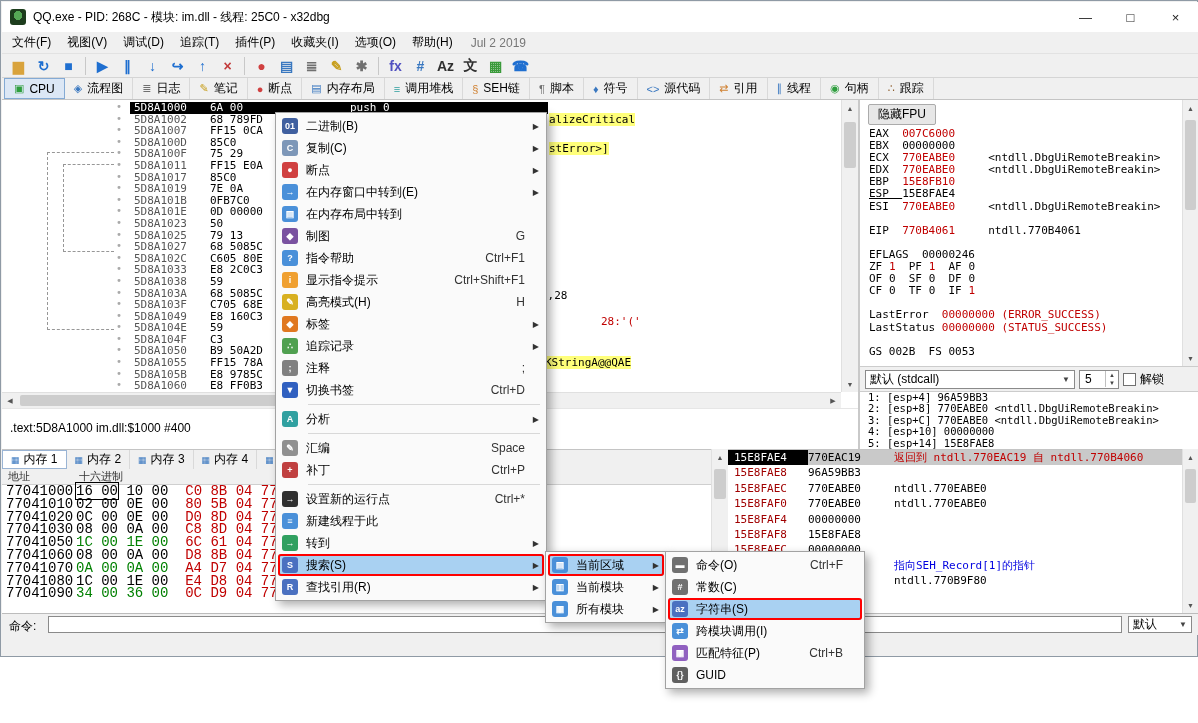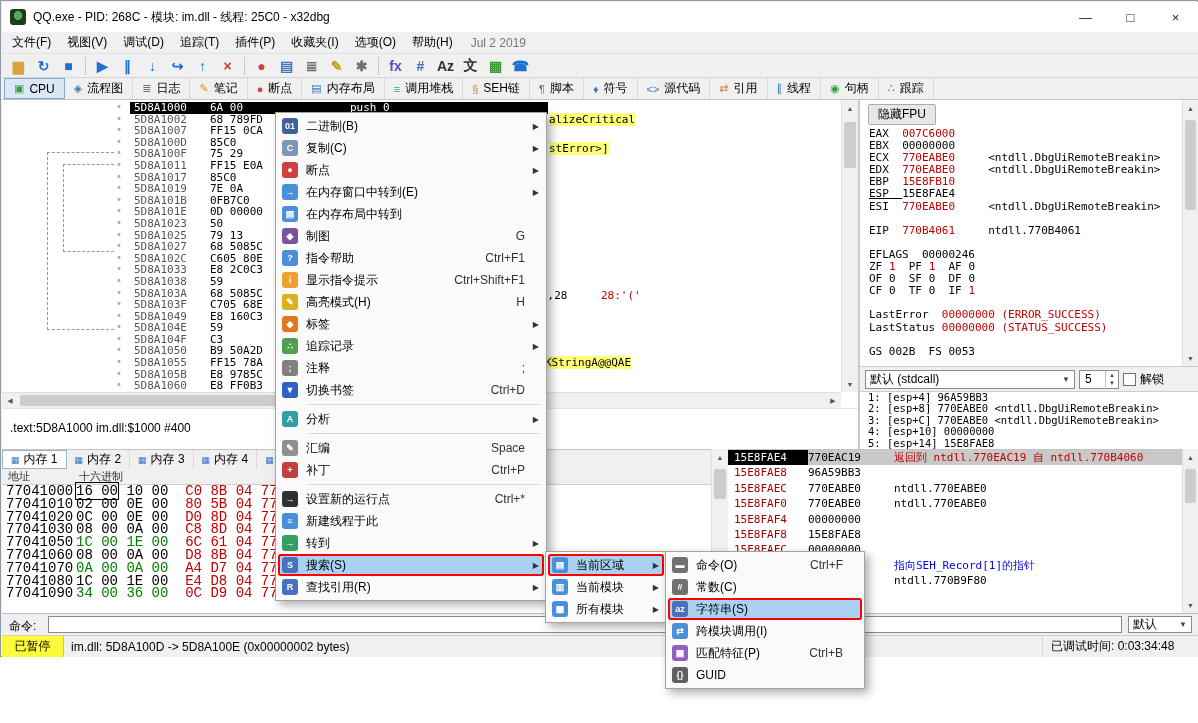--- a/index.html
+++ b/index.html
@@ -53,21 +53,21 @@
           font-family: "DejaVu Sans Mono", monospace; font-size: 11px; white-space: pre; padding-left: 132px; }
   .ddot { position: absolute; left: 114px; top: -1px; color: #a9a9a9; font-size: 10px; }
   .daddr { display: inline-block; width: 76px; color: #565656; position: relative; z-index: 2; }
   .dbytes { position: relative; z-index: 2; color: #000; }
   .cipband { position: absolute; left: 128px; top: 0; width: 418px; height: 100%; background: #000; z-index: 1; }
   .drow.cip .daddr, .drow.cip .dbytes { color: #fff; }
   .dinstr { position: absolute; left: 348px; top: 0; color: #fff; z-index: 2; }
   .dfrag { position: absolute; font-family: "DejaVu Sans Mono", monospace; font-size: 11px;
            white-space: pre; z-index: 3; }
   .dfrag.hl { background: #ffff7a; }
-  .dfrag.red { color: #c00000; }
+  .dfrag.red { color: #c00000; margin-top: 26px; }
   .dinfo { position: absolute; left: 0; top: 308px; width: 856px; height: 41px; background: #fff;
            border-top: 1px solid #e6e6e6; padding: 12px 0 0 8px; font-size: 12px; }
 
   .vsplit { position: absolute; left: 857px; top: 99px; width: 2px; height: 349px; background: #c9c9c9; }
 
   
   .sb { position: absolute; background: #f0f0f0; display: flex; flex-direction: column; border-left: 1px solid #e0e0e0; }
   .sb.h { flex-direction: row; border-left: none; border-top: 1px solid #e0e0e0; }
   .sb-btn { flex: 0 0 16px; display: flex; align-items: center; justify-content: center;
             font-size: 7px; color: #555; }
@@ -467,25 +467,20 @@
 
   <div class="cmdbar">
     <span class="cmdlabel">命令:</span>
     <input class="cmdinput" style="">
     <div class="combo cmdcombo">
       <span>默认</span>
       <span class="arr">▼</span>
     </div>
   </div>
 
-  <div class="statusbar">
-    <div class="badge">已暂停</div>
-    <div class="msgcell">im.dll: 5D8A100D -&gt; 5D8A100E (0x00000002 bytes)</div>
-    <div class="timecell">已调试时间: 0:03:34:48</div>
-  </div>
 
 </div>
 
 <div class="popmenu" id="ctxmenu">
     <div class="mitem">
       <span class="mi" style="background: rgb(63, 95, 159);">01</span>
       <span class="mlabel">二进制(B)</span>
       <span class="mshort"></span>
       <span class="marrow">▶</span>
     </div>

